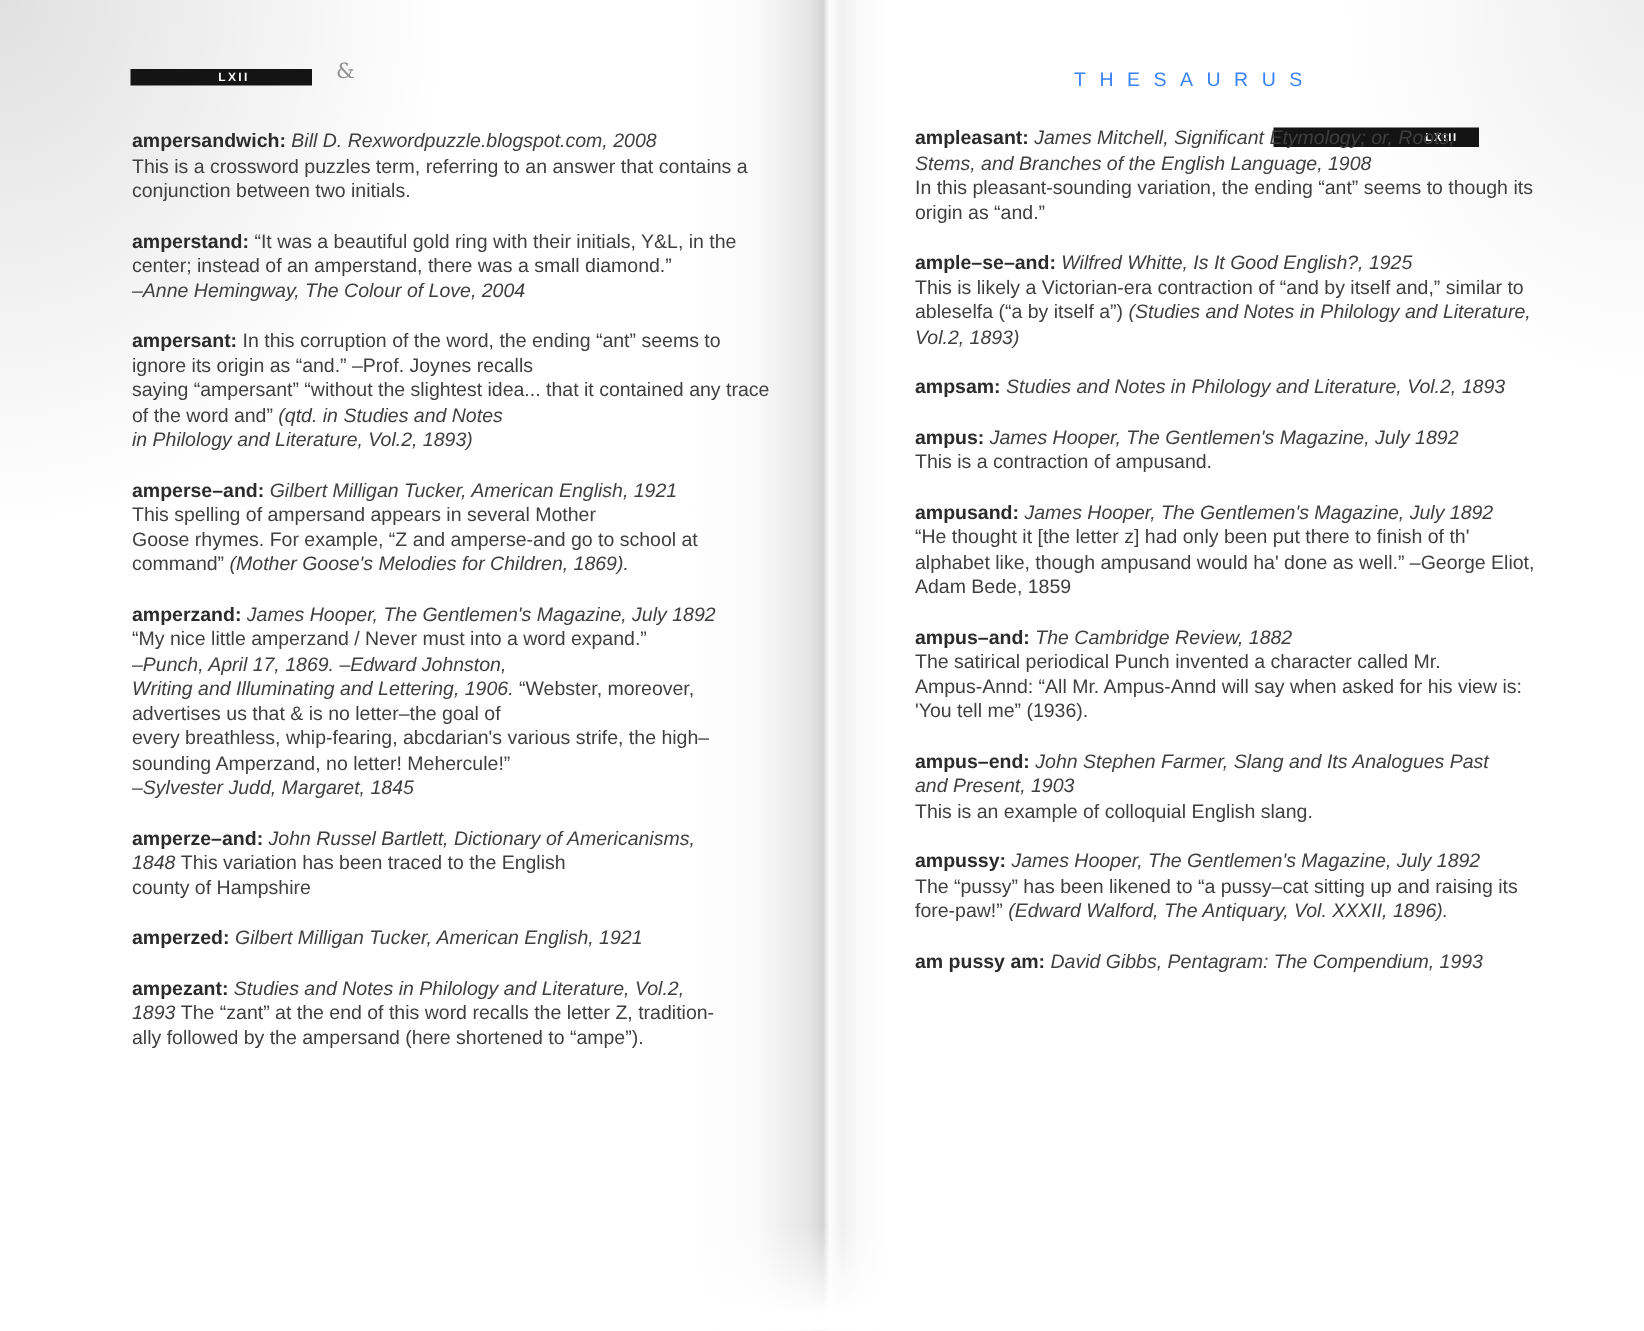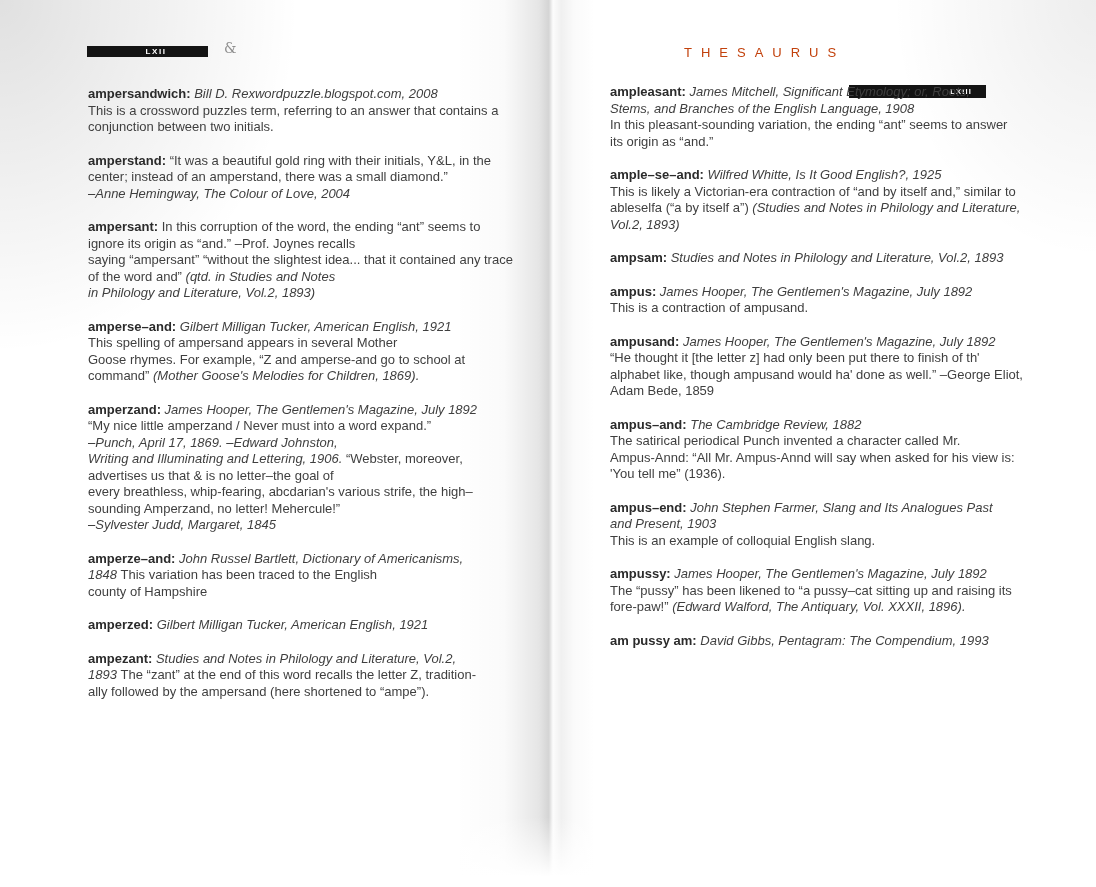--- a/index.html
+++ b/index.html
@@ -54,23 +54,23 @@
     background: #141414; color: #ffffff;
     font-size: 8px; font-weight: bold; letter-spacing: 1.6px;
     line-height: 11px; padding-left: 17px; box-sizing: border-box; text-align: center;
   }
   .ornament {
     position: absolute; left: 224px; top: 41px;
     color: #8f8f8f; font-size: 14px; line-height: 14px;
     font-family: "DejaVu Serif", serif;
   }
   .thesaurus-title {
-    position: absolute; left: 684px; top: 46px;
+    position: absolute; left: 716px; top: 46px;
     font-size: 13px; letter-spacing: 9px;
-    color: #c2410c; line-height: 13px;
+    color: #3b82f6; line-height: 13px;
   }
   .folio-bar-right {
     position: absolute; left: 849px; top: 45px;
     width: 137px; height: 13px;
     background: #141414; color: #ffffff;
     font-size: 7.5px; font-weight: bold; letter-spacing: 1.2px;
     line-height: 13px; text-align: right; padding-right: 14px; box-sizing: border-box; margin-top: 40px;
   }
 
   
@@ -130,21 +130,21 @@
       <div class="entry"><span class="seg-b">amperzed: </span><span class="seg-i">Gilbert Milligan Tucker, American English, 1921
 </span></div>
       <div class="entry"><span class="seg-b">ampezant: </span><span class="seg-i">Studies and Notes in Philology and Literature, Vol.2,
 1893 </span><span class="seg-r">The “zant” at the end of this word recalls the letter Z, tradition-
 ally followed by the ampersand (here shortened to “ampe”).</span></div>
     </div>
 
   <div class="col col-right" id="right-entries">
       <div class="entry"><span class="seg-b">ampleasant: </span><span class="seg-i">James Mitchell, Significant Etymology; or, Roots,
 Stems, and Branches of the English Language, 1908
-</span><span class="seg-r">In this pleasant-sounding variation, the ending “ant” seems to answer its origin as “and.”</span></div>
+</span><span class="seg-r">In this pleasant-sounding variation, the ending “ant” seems to though its origin as “and.”</span></div>
       <div class="entry"><span class="seg-b">ample–se–and: </span><span class="seg-i">Wilfred Whitte, Is It Good English?, 1925
 </span><span class="seg-r">This is likely a Victorian-era contraction of “and by itself and,” similar to ableselfa (“a by itself a”) </span><span class="seg-i">(Studies and Notes in Philology and Literature, Vol.2, 1893)</span></div>
       <div class="entry"><span class="seg-b">ampsam: </span><span class="seg-i">Studies and Notes in Philology and Literature, Vol.2, 1893
 </span></div>
       <div class="entry"><span class="seg-b">ampus: </span><span class="seg-i">James Hooper, The Gentlemen's Magazine, July 1892
 </span><span class="seg-r">This is a contraction of ampusand.</span></div>
       <div class="entry"><span class="seg-b">ampusand: </span><span class="seg-i">James Hooper, The Gentlemen's Magazine, July 1892
 </span><span class="seg-r">“He thought it [the letter z] had only been put there to finish of th' alphabet like, though ampusand would ha' done as well.” –George Eliot, Adam Bede, 1859</span></div>
       <div class="entry"><span class="seg-b">ampus–and: </span><span class="seg-i">The Cambridge Review, 1882
 </span><span class="seg-r">The satirical periodical Punch invented a character called Mr.

